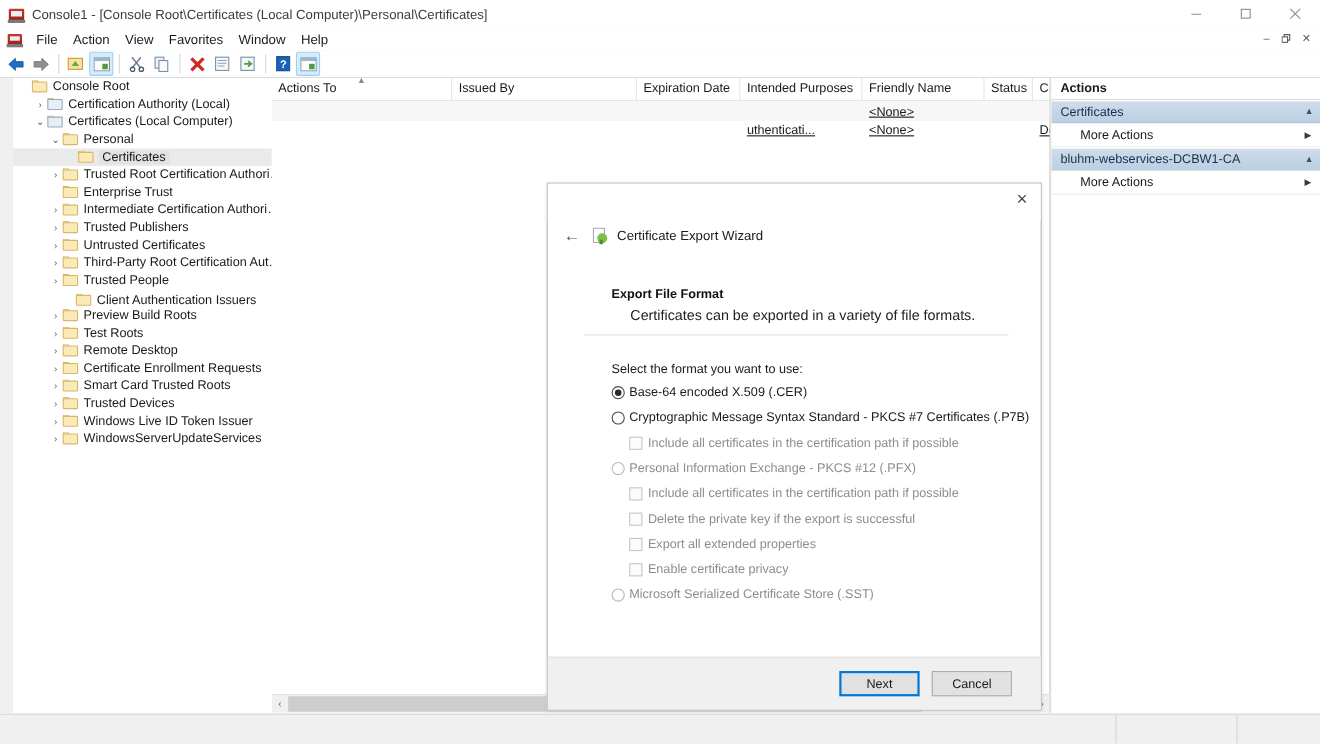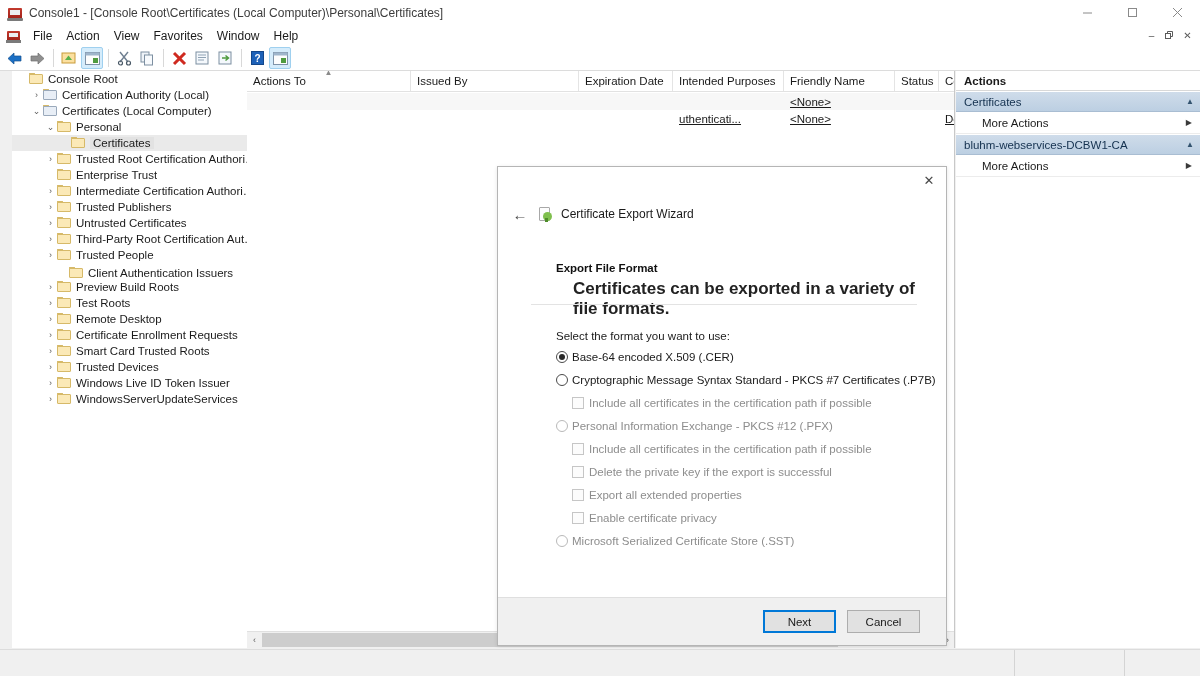--- a/index.html
+++ b/index.html
@@ -104,21 +104,21 @@
   .wz-appicon .sheet { position:absolute; left:1px; top:1px; width:11px; height:14px;
     background:#fdfdfd; border:1px solid #a8a8a8; border-radius:1px; }
   .wz-appicon .ribbon { position:absolute; left:5px; top:6px; width:9px; height:9px;
     background:#7fbf4d; border-radius:50%; }
   .wz-appicon .tail { position:absolute; left:7px; top:12px; width:3px; height:4px;
     background:#4e8c2a; }
   .wz-apptitle { font-size:12px; color:#1a1a1a; }
 
   .wz-heading { position:absolute; left:58px; top:95px; width:360px; }
   .wz-h1 { font-size:11.5px; font-weight:bold; color:#111; }
-  .wz-h2 { font-size:17px; color:#222; margin-top:5px; margin-left:17px;font-weight:bold; }
+  .wz-h2 { font-size:13px; color:#222; margin-top:5px; margin-left:17px; }
   .wz-divider { position:absolute; left:33px; top:137px; width:386px; height:1px;
     background:#e3e3e3; }
 
   .wz-body { position:absolute; left:58px; top:163px; width:380px; }
   .wz-prompt { font-size:11.5px; color:#1a1a1a; margin-bottom:9px; }
   .opt { display:flex; align-items:flex-start; margin-bottom:10px; font-size:11.5px; }
   .opt.sub { margin-left:16px; }
   .opt .lbl { line-height:13px; padding-top:0px; }
   .opt.disabled .lbl { color:#8d8d8d; }
   .radio { width:12px; height:12px; border:1px solid #4a4a4a; border-radius:50%;

